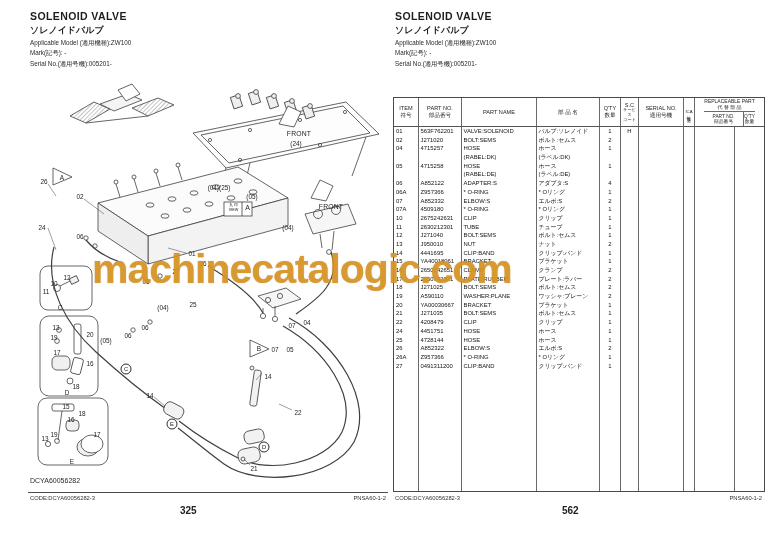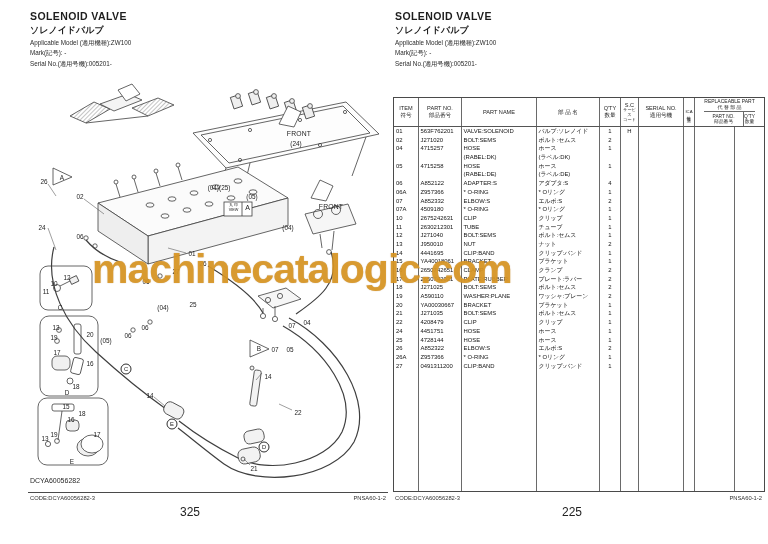--- a/index.html
+++ b/index.html
@@ -25,21 +25,21 @@
            text-align:center;font-size:5.8px;background:#fff;}
   .co.front{font-size:6.8px;letter-spacing:.2px;}
 
   .drawing-id{position:absolute;left:30px;top:477px;font-size:7px;color:#2a2a2a;}
 
   
   .footline{position:absolute;top:492px;height:0;border-top:1px solid #4a4a4a;}
   #left-page .footline{left:28px;width:360px;}
   .fcode{position:absolute;top:495px;font-size:5.8px;color:#333;}
   .fdoc{position:absolute;top:495px;font-size:5.8px;color:#333;}
-  .fpage{position:absolute;top:505px;font-size:12px;font-weight:400;color:#222;}
+  .fpage{position:absolute;top:505px;font-size:10px;font-weight:700;color:#222;}
   #left-page .fcode{left:30px;} #left-page .fdoc{right:4px;} #left-page .fpage{left:180px;}
   #right-page .fcode{left:5px;} #right-page .fdoc{right:6px;} #right-page .fpage{left:172px;}
 
   
   #parts-table{position:absolute;left:3px;top:97px;width:372px;height:395px;
      border:1px solid #4a4a4a;display:flex;flex-direction:column;box-sizing:border-box;background:#fff;}
   .th,.td{box-sizing:border-box;border-right:1px solid #6a6a6a;overflow:hidden;}
   .th:last-child,.td:last-child{border-right:none;}
   .thead{display:flex;height:28px;border-bottom:1px solid #555;flex:none;}
   .th{display:flex;flex-direction:column;align-items:center;justify-content:center;
@@ -711,16 +711,16 @@
           <div class="td c-serial"></div>
           <div class="td c-ica"></div>
           <div class="td c-rno"></div>
           <div class="td c-rqty"></div>
         </div>
       </div>
   </div>
 
   <div class="fcode">CODE:DCYA60056282-3</div>
   <div class="fdoc">PNSA60-1-2</div>
-  <div class="fpage">225</div>
+  <div class="fpage">562</div>
 </div>
 
 <div id="watermark">machinecatalogic.com</div>
 
 </body></html>

